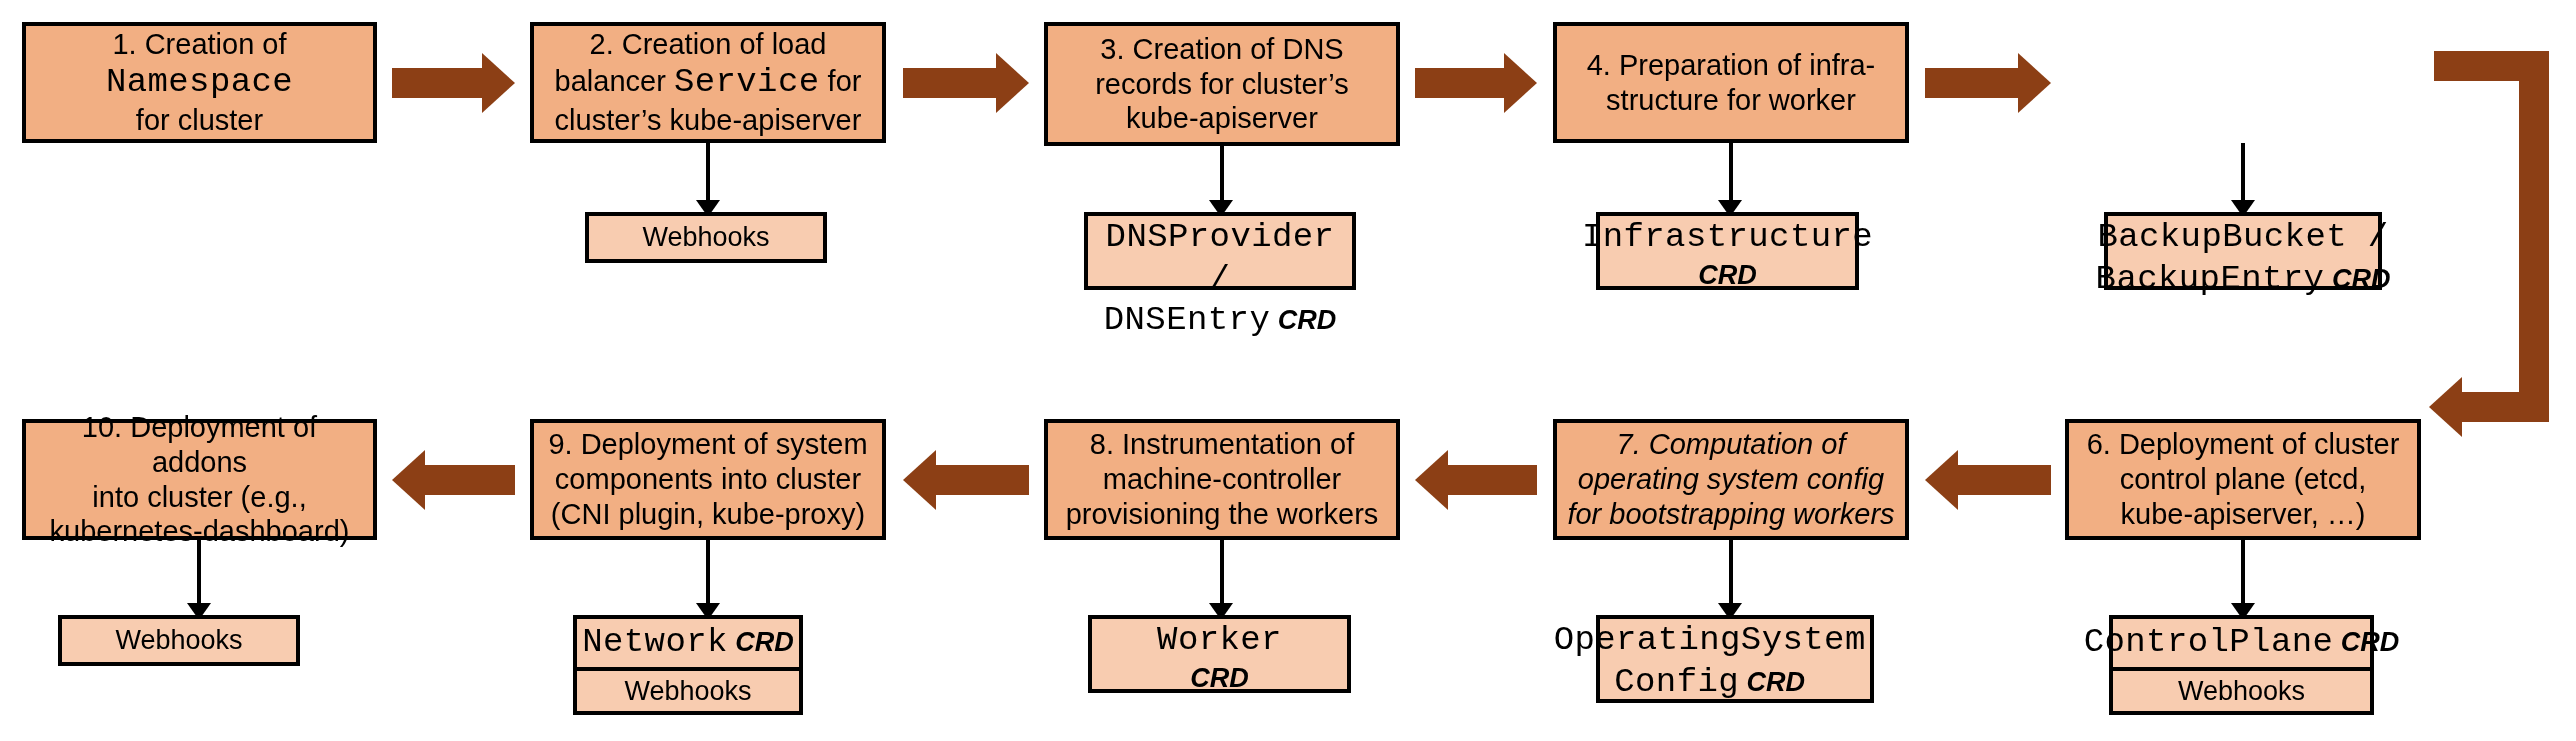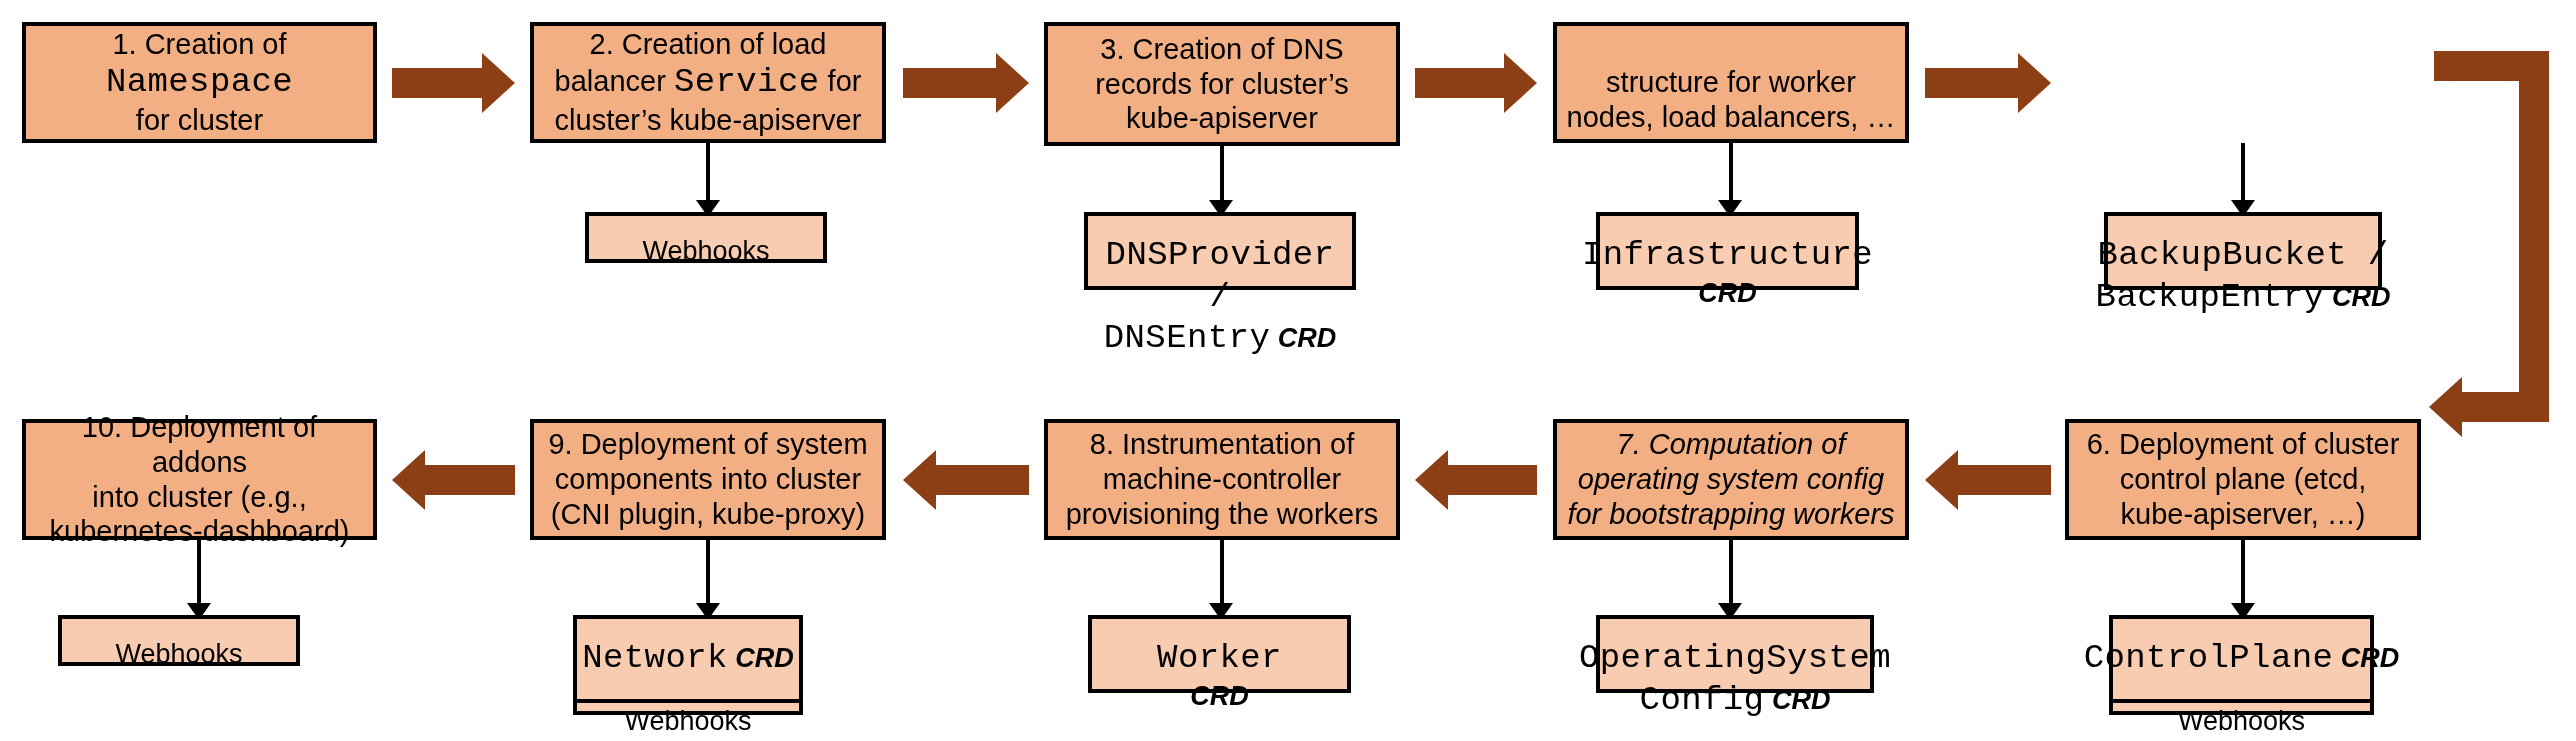--- a/index.html
+++ b/index.html
@@ -31,21 +31,20 @@
     color:#000;
   }
   .crd-cell{
     flex:1 1 auto;
     display:flex;align-items:center;justify-content:center;
     text-align:center;
     font-size:27px;
     line-height:1.22;
     padding:1.4px 4.3px;
     box-sizing:border-box;
-    margin-top:18px;
   }
   .crd-cell + .crd-cell{border-top:4.3px solid #000;}
 
   
   .vline{position:absolute;background:#000;width:3.6px;}
   .vhead{position:absolute;width:0;height:0;
     border-left:12px solid transparent;border-right:12px solid transparent;
     border-top:17px solid #000;}
 
   
@@ -81,23 +80,22 @@
   <div class="step-box" style="left:1044px;top:22px;width:356px;height:124px;">
     <span class="txt">
       <span>3. Creation of DNS</span><br>
       <span>records for cluster’s</span><br>
       <span>kube-apiserver</span>
     </span>
   </div>
 
   <div class="step-box" style="left:1553px;top:22px;width:356px;height:121px;">
     <span class="txt">
-      <br>
+      <span>4. Preparation of infra-</span><br>
       <span>structure for worker</span><br>
-      <span>nodes, load balancers, …</span>
     </span>
   </div>
 
 
   <div class="b-arrow" style="left:392px;top:53px;width:122px;height:60px;">
     <div class="shaft" style="left:0;top:15px;width:90px;height:30px;"></div>
     <div class="head head-right" style="left:90px;top:0;"></div>
   </div>
   <div class="b-arrow" style="left:903px;top:53px;width:125px;height:60px;">
     <div class="shaft" style="left:0;top:15px;width:93px;height:30px;"></div>
@@ -251,21 +249,21 @@
 
   <div class="crd-box" style="left:1088px;top:615px;width:263px;height:78px;">
     <div class="crd-cell">
       <span>
         <span class="mono">Worker</span><br>
         <span class="bold">CRD</span>
       </span>
     </div>
   </div>
 
-  <div class="crd-box" style="left:1596px;top:615px;width:278px;height:78px;">
+  <div class="crd-box" style="left:1596px;top:615px;width:278px;height:88px;align-items:flex-end;">
     <div class="crd-cell">
       <span>
         <span class="mono">OperatingSystem</span><br>
         <span class="mono">Config</span><span>&nbsp;</span><span class="bold">CRD</span>
       </span>
     </div>
   </div>
 
   <div class="crd-box" style="left:2109px;top:615px;width:265px;height:100px;">
     <div class="crd-cell">

